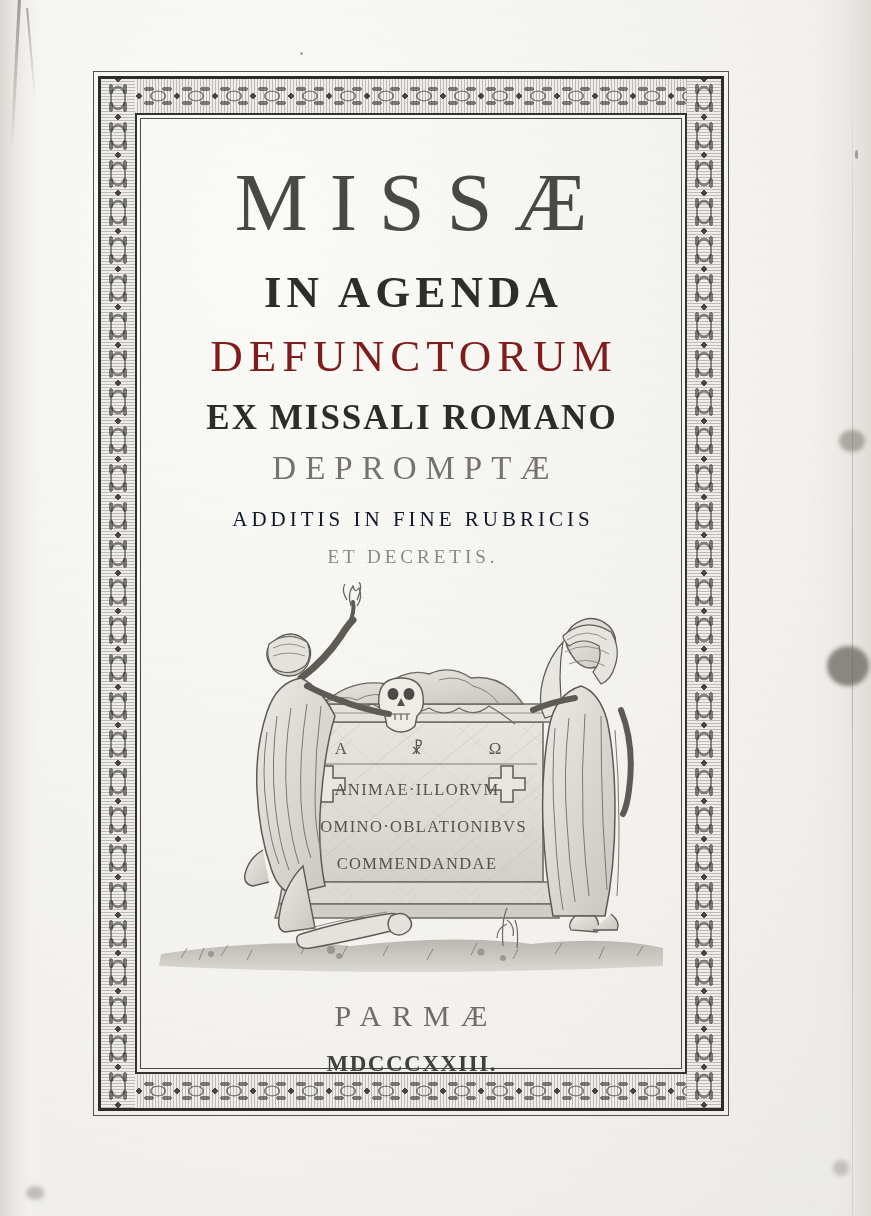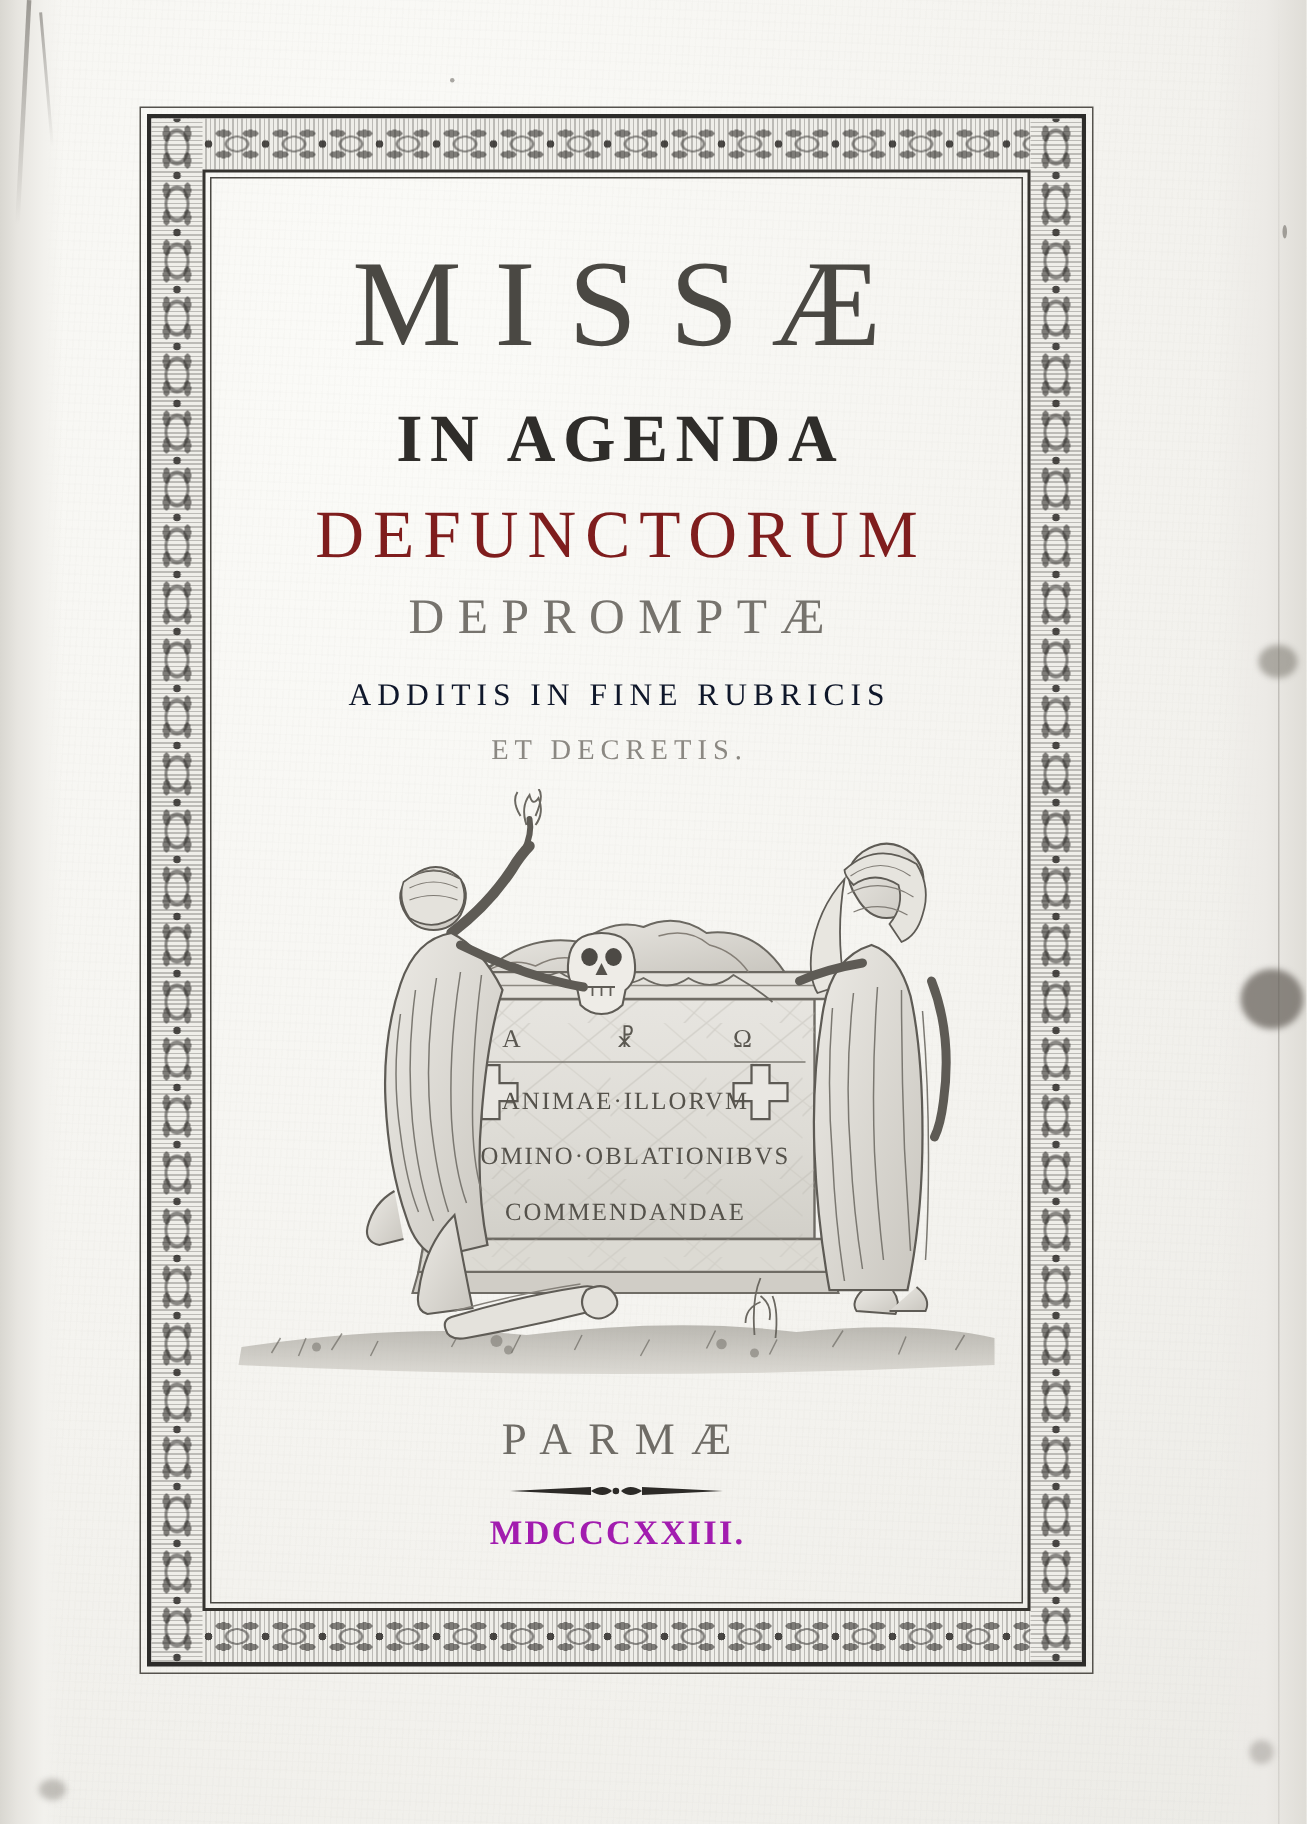--- a/index.html
+++ b/index.html
@@ -172,21 +172,21 @@
     margin-top:17px;
     font-size:30px;letter-spacing:11px;text-indent:11px;color:#6f6c66;
   }
   .ornament{margin-top:10px;width:150px;height:14px;}
   .t-typographia{
     margin-top:10px;
     font-size:24px;letter-spacing:1.5px;text-indent:1.5px;color:#6d6a64;
   }
   .t-year{
     margin-top:8px;
-    font-size:23px;letter-spacing:1.5px;text-indent:1.5px;font-weight:700;color:#a21caf;
+    font-size:23px;letter-spacing:1.5px;text-indent:1.5px;font-weight:700;color:#404040;
   }
 </style>
 </head>
 <body>
 
 <div id="paper"></div>
 
 <div class="edge-left"></div>
 <div class="tear"></div>
 <div class="tear2"></div>
@@ -226,20 +226,21 @@
   </div>
 
   <div class="rule-inner"></div>
   <div class="rule-inner2"></div>
 
   <div id="content">
 
     <div class="t-missae">MISSÆ</div>
     <div class="t-inagenda">IN AGENDA</div>
     <div class="t-defunctorum">DEFUNCTORUM</div>
+    <div class="t-exmissali">EX MISSALI ROMANO</div>
     <div class="t-depromptae">DEPROMPTÆ</div>
     <div class="t-additis">ADDITIS IN FINE RUBRICIS</div>
     <div class="t-decretis">ET DECRETIS.</div>
 
     <div id="engraving">
       <svg viewBox="0 0 520 400" xmlns="http://www.w3.org/2000/svg">
         <defs>
           <linearGradient id="marble" x1="0" y1="0" x2="0" y2="1">
             <stop offset="0%" stop-color="#e7e5e0"></stop>
             <stop offset="55%" stop-color="#dedcd6"></stop>

